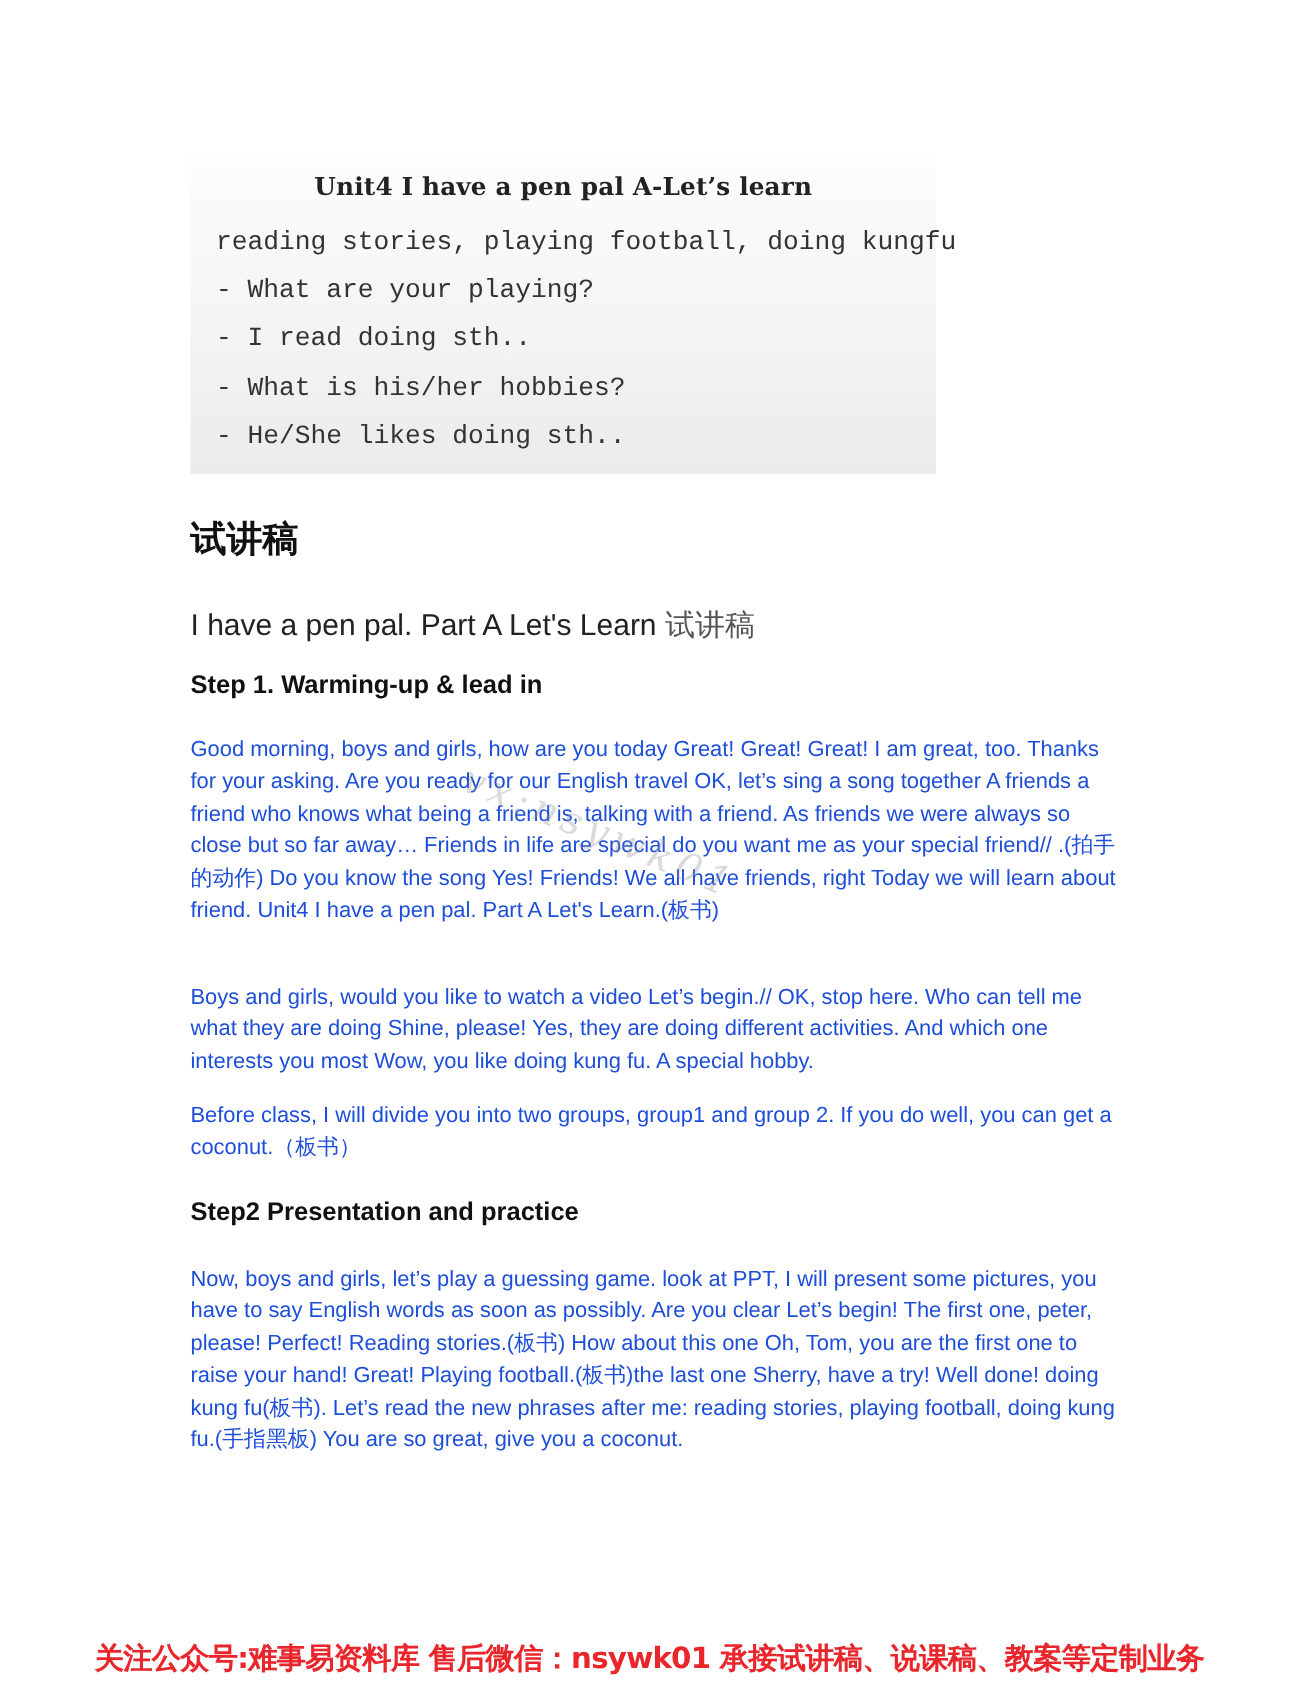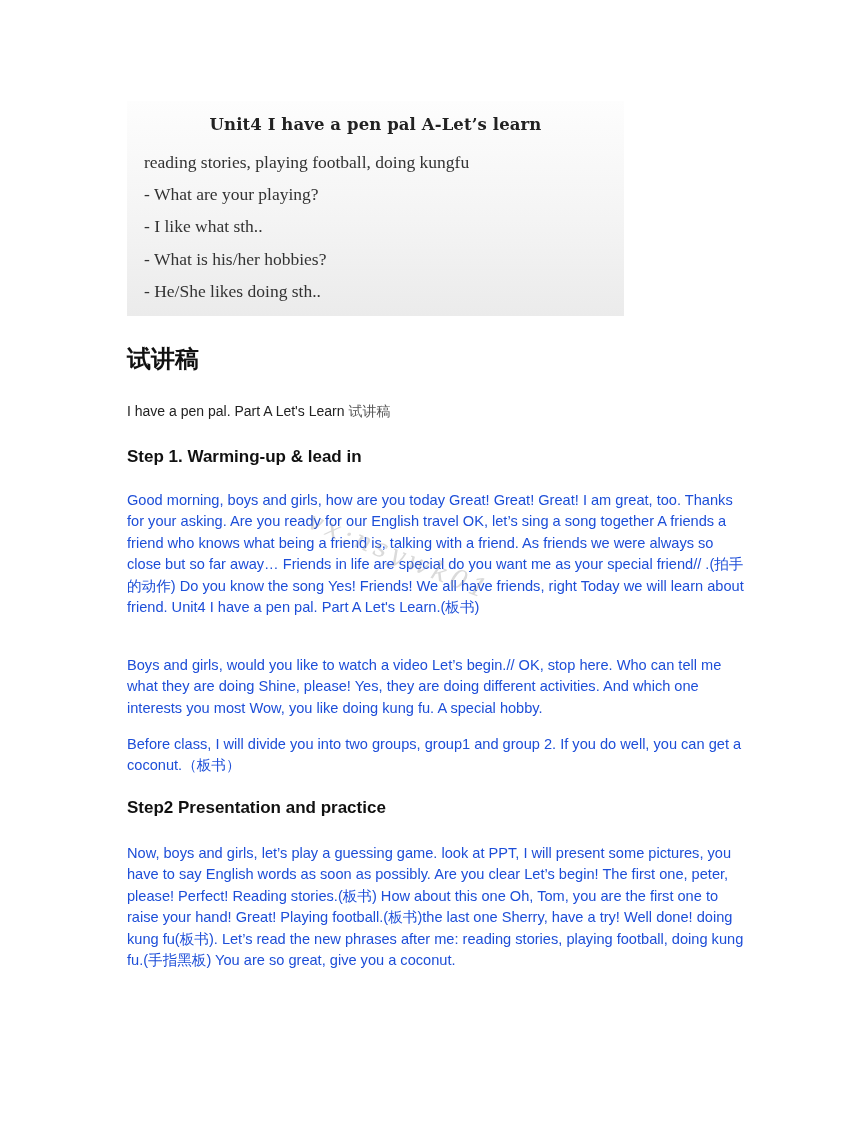--- a/index.html
+++ b/index.html
@@ -10,29 +10,29 @@
     position: absolute; left: 127px; top: 101px; width: 497px; height: 215px;
     background: linear-gradient(to bottom, #fdfdfd 0%, #f4f4f4 55%, #ebebeb 100%);
   }
   .code-title {
     position: absolute; left: 0; right: 0; top: 14px; text-align: center;
     font-family: "DejaVu Serif", "Liberation Serif", serif; font-weight: bold;
     font-size: 16.5px; color: #222; letter-spacing: 0.1px;
   }
   .code-line {
     position: absolute; left: 17px;
-    font-family: Liberation Serif, serif;
+    font-family: Liberation Mono, monospace;
     font-size: 17.5px; color: #333; white-space: pre;
   }
 
   .h1 {
     position: absolute; left: 127px; top: 343px; font-size: 24px; font-weight: bold; color: #111;
     font-family: "DejaVu Sans", sans-serif;
   }
-  .subtitle { position: absolute; left: 127px; top: 403px; font-size: 14px; color: #222; }
+  .subtitle { position: absolute; left: 127px; top: 403px; font-size: 20px; color: #222; }
   .subtitle .cn { color: #555; }
   .h2 {
     position: absolute; left: 127px; font-size: 17px; font-weight: bold; color: #111;
   }
   .para {
     position: absolute; left: 127px; width: 620px; font-size: 14.6px; line-height: 21.4px; color: #1d4ed8;
   }
 
   .watermark {
     position: absolute; left: 315px; top: 505px; font-family: "DejaVu Serif", serif; font-style: italic;
@@ -48,21 +48,21 @@
 </style>
 </head>
 <body>
 
 <div class="page">
 
   <div class="code-box">
     <div class="code-title">Unit4 I have a pen pal A-Let’s learn</div>
     <div class="code-line" style="top:51px">reading stories, playing football, doing kungfu</div>
     <div class="code-line" style="top:83px">- What are your playing?</div>
-    <div class="code-line" style="top:115px">- I like what sth..</div>
+    <div class="code-line" style="top:115px">- I read doing sth..</div>
     <div class="code-line" style="top:148px">- What is his/her hobbies?</div>
     <div class="code-line" style="top:180px">- He/She likes doing sth..</div>
   </div>
 
   <div class="h1">试讲稿</div>
 
   <div class="subtitle">
     <span>I have a pen pal. Part A Let's Learn </span><span class="cn">试讲稿</span>
   </div>
 
@@ -71,13 +71,14 @@
   <div class="para" style="top:490px">Good morning, boys and girls, how are you today Great! Great! Great! I am great, too. Thanks for your asking. Are you ready for our English travel OK, let’s sing a song together A friends a friend who knows what being a friend is, talking with a friend. As friends we were always so close but so far away… Friends in life are special do you want me as your special friend// .(拍手的动作) Do you know the song Yes! Friends! We all have friends, right Today we will learn about friend. Unit4 I have a pen pal. Part A Let's Learn.(板书)</div>
   <div class="para" style="top:655px">Boys and girls, would you like to watch a video Let’s begin.// OK, stop here. Who can tell me what they are doing Shine, please! Yes, they are doing different activities. And which one interests you most Wow, you like doing kung fu. A special hobby.</div>
   <div class="para" style="top:734px">Before class, I will divide you into two groups, group1 and group 2. If you do well, you can get a coconut.（板书）</div>
 
   <div class="h2" style="top:798px">Step2 Presentation and practice</div>
 
   <div class="para" style="top:843px">Now, boys and girls, let’s play a guessing game. look at PPT, I will present some pictures, you have to say English words as soon as possibly. Are you clear Let’s begin! The first one, peter, please! Perfect! Reading stories.(板书) How about this one Oh, Tom, you are the first one to raise your hand! Great! Playing football.(板书)the last one Sherry, have a try! Well done! doing kung fu(板书). Let’s read the new phrases after me: reading stories, playing football, doing kung fu.(手指黑板) You are so great, give you a coconut.</div>
 
   <div class="watermark">vx:nsywk01</div>
 
+  <div class="footer">关注公众号:难事易资料库  售后微信：nsywk01  承接试讲稿、说课稿、教案等定制业务</div>
 </div>
 
 </body></html>

